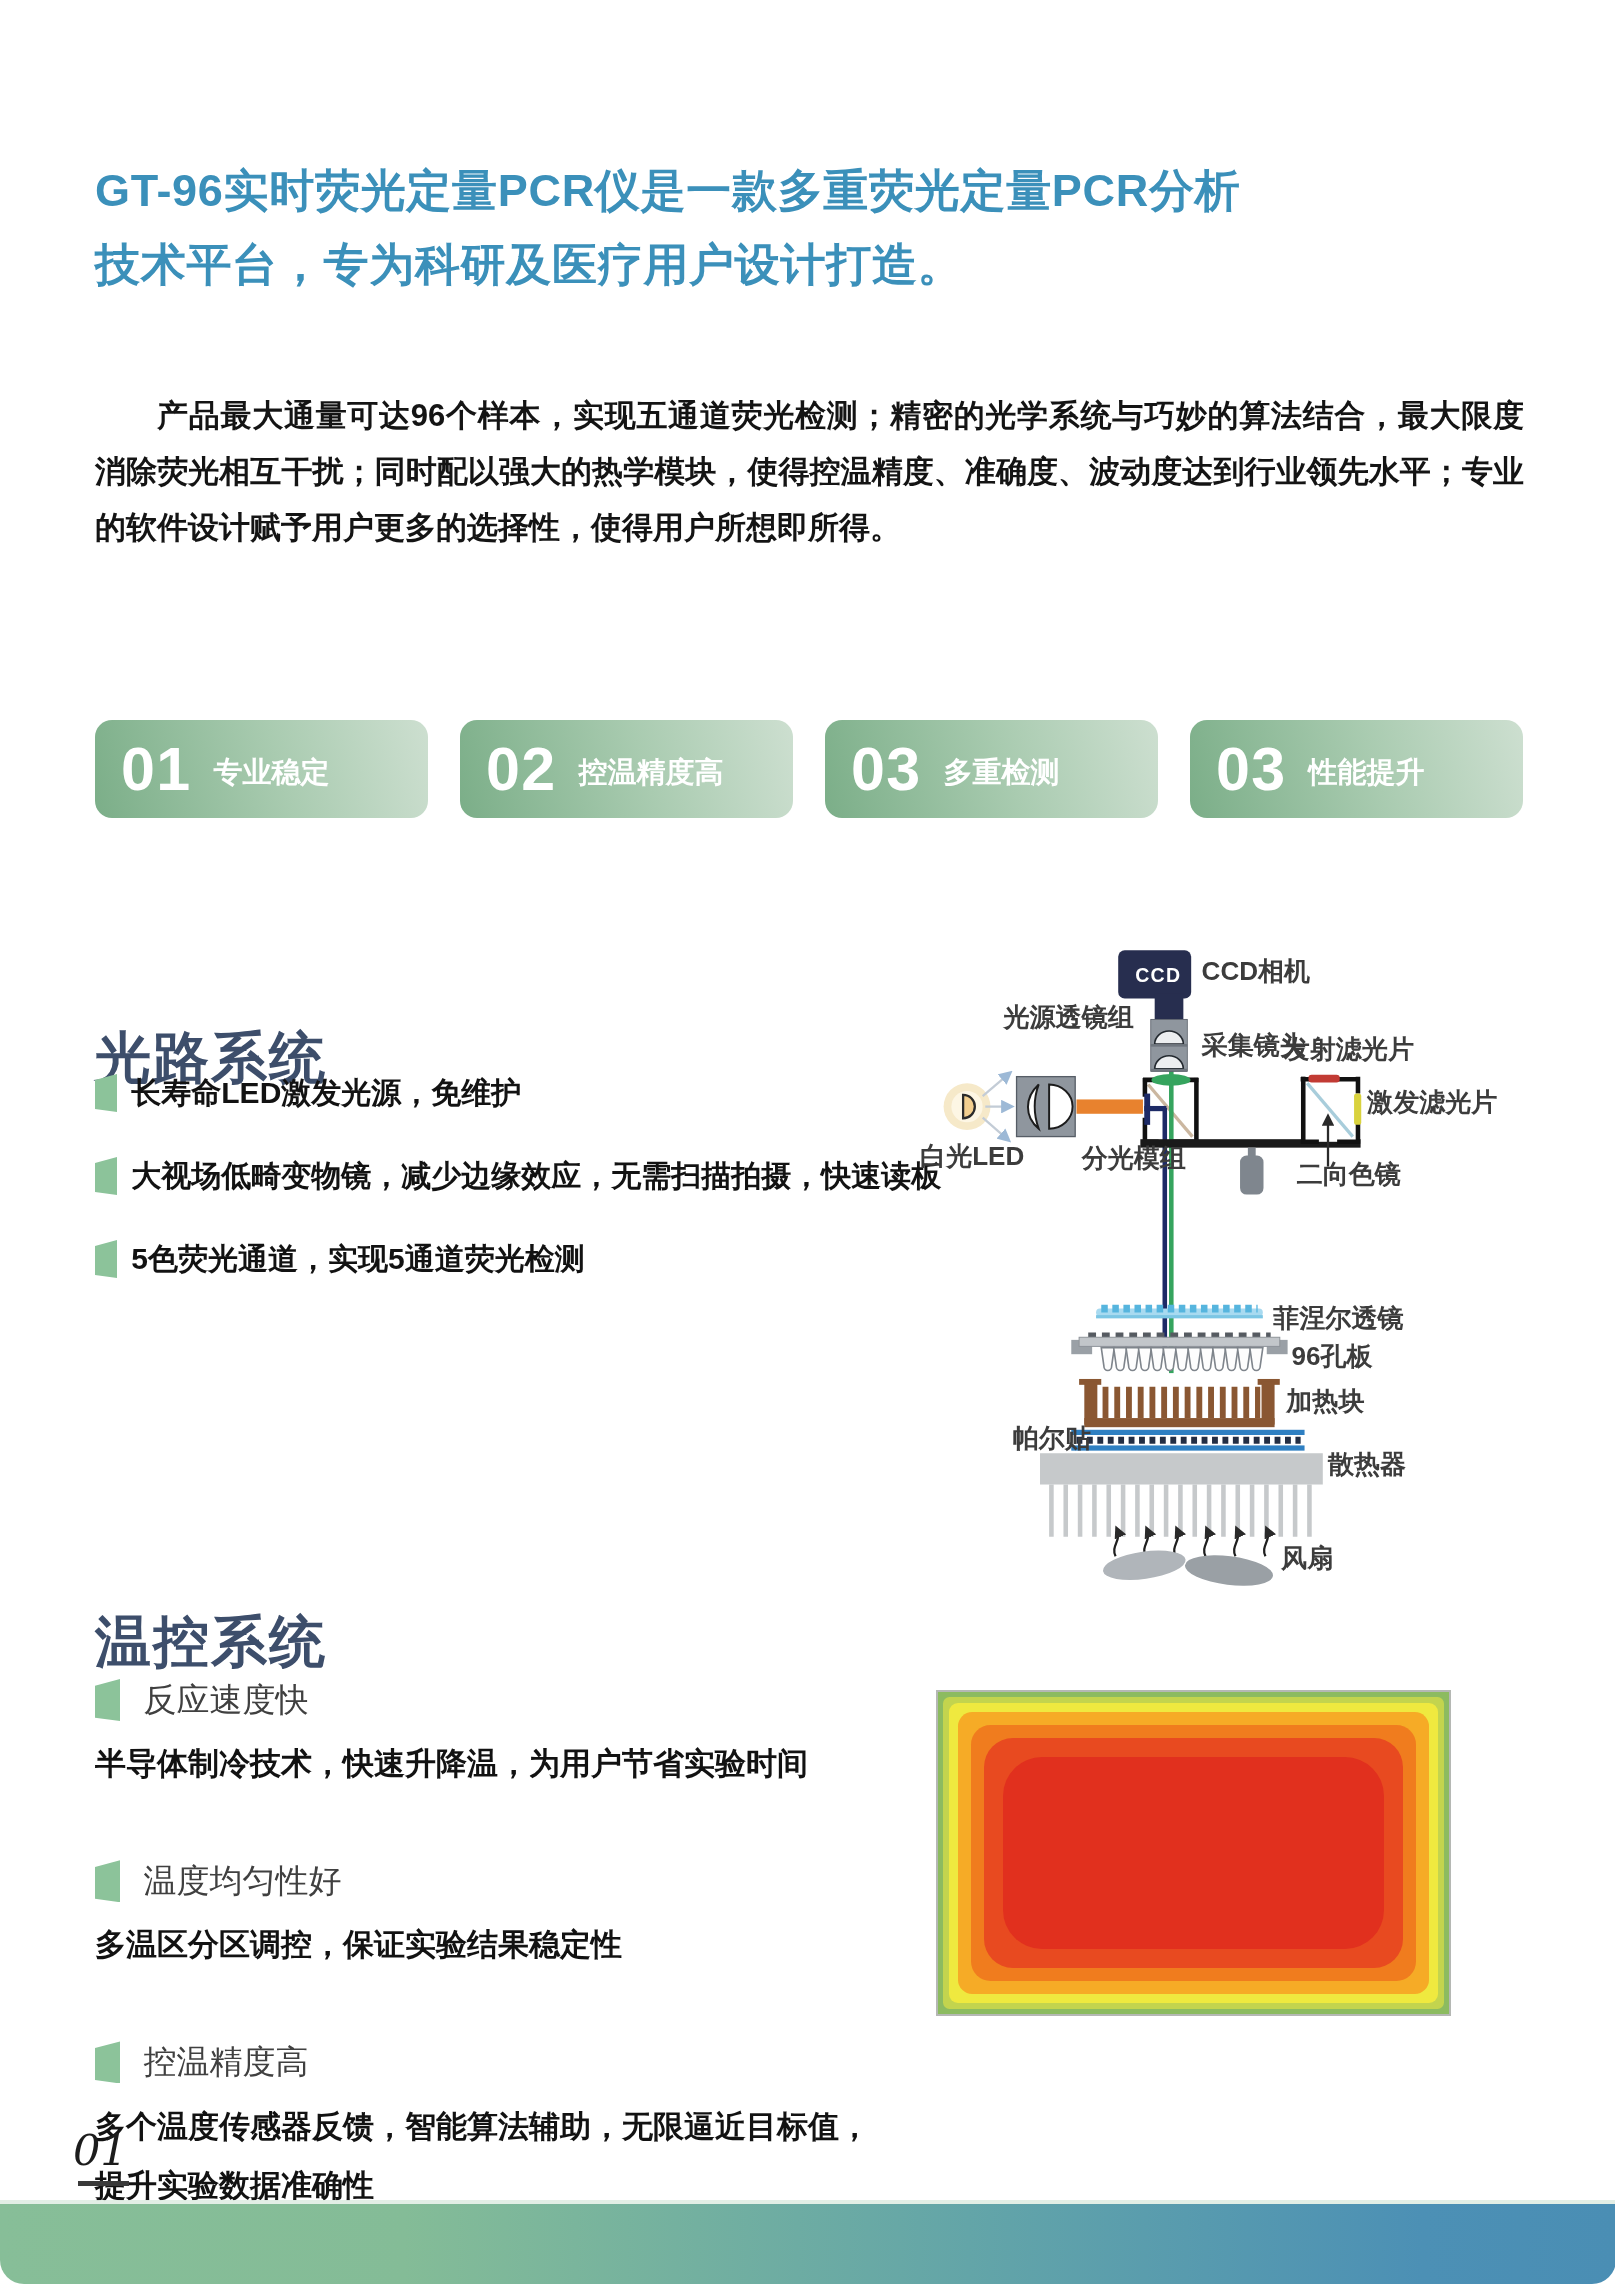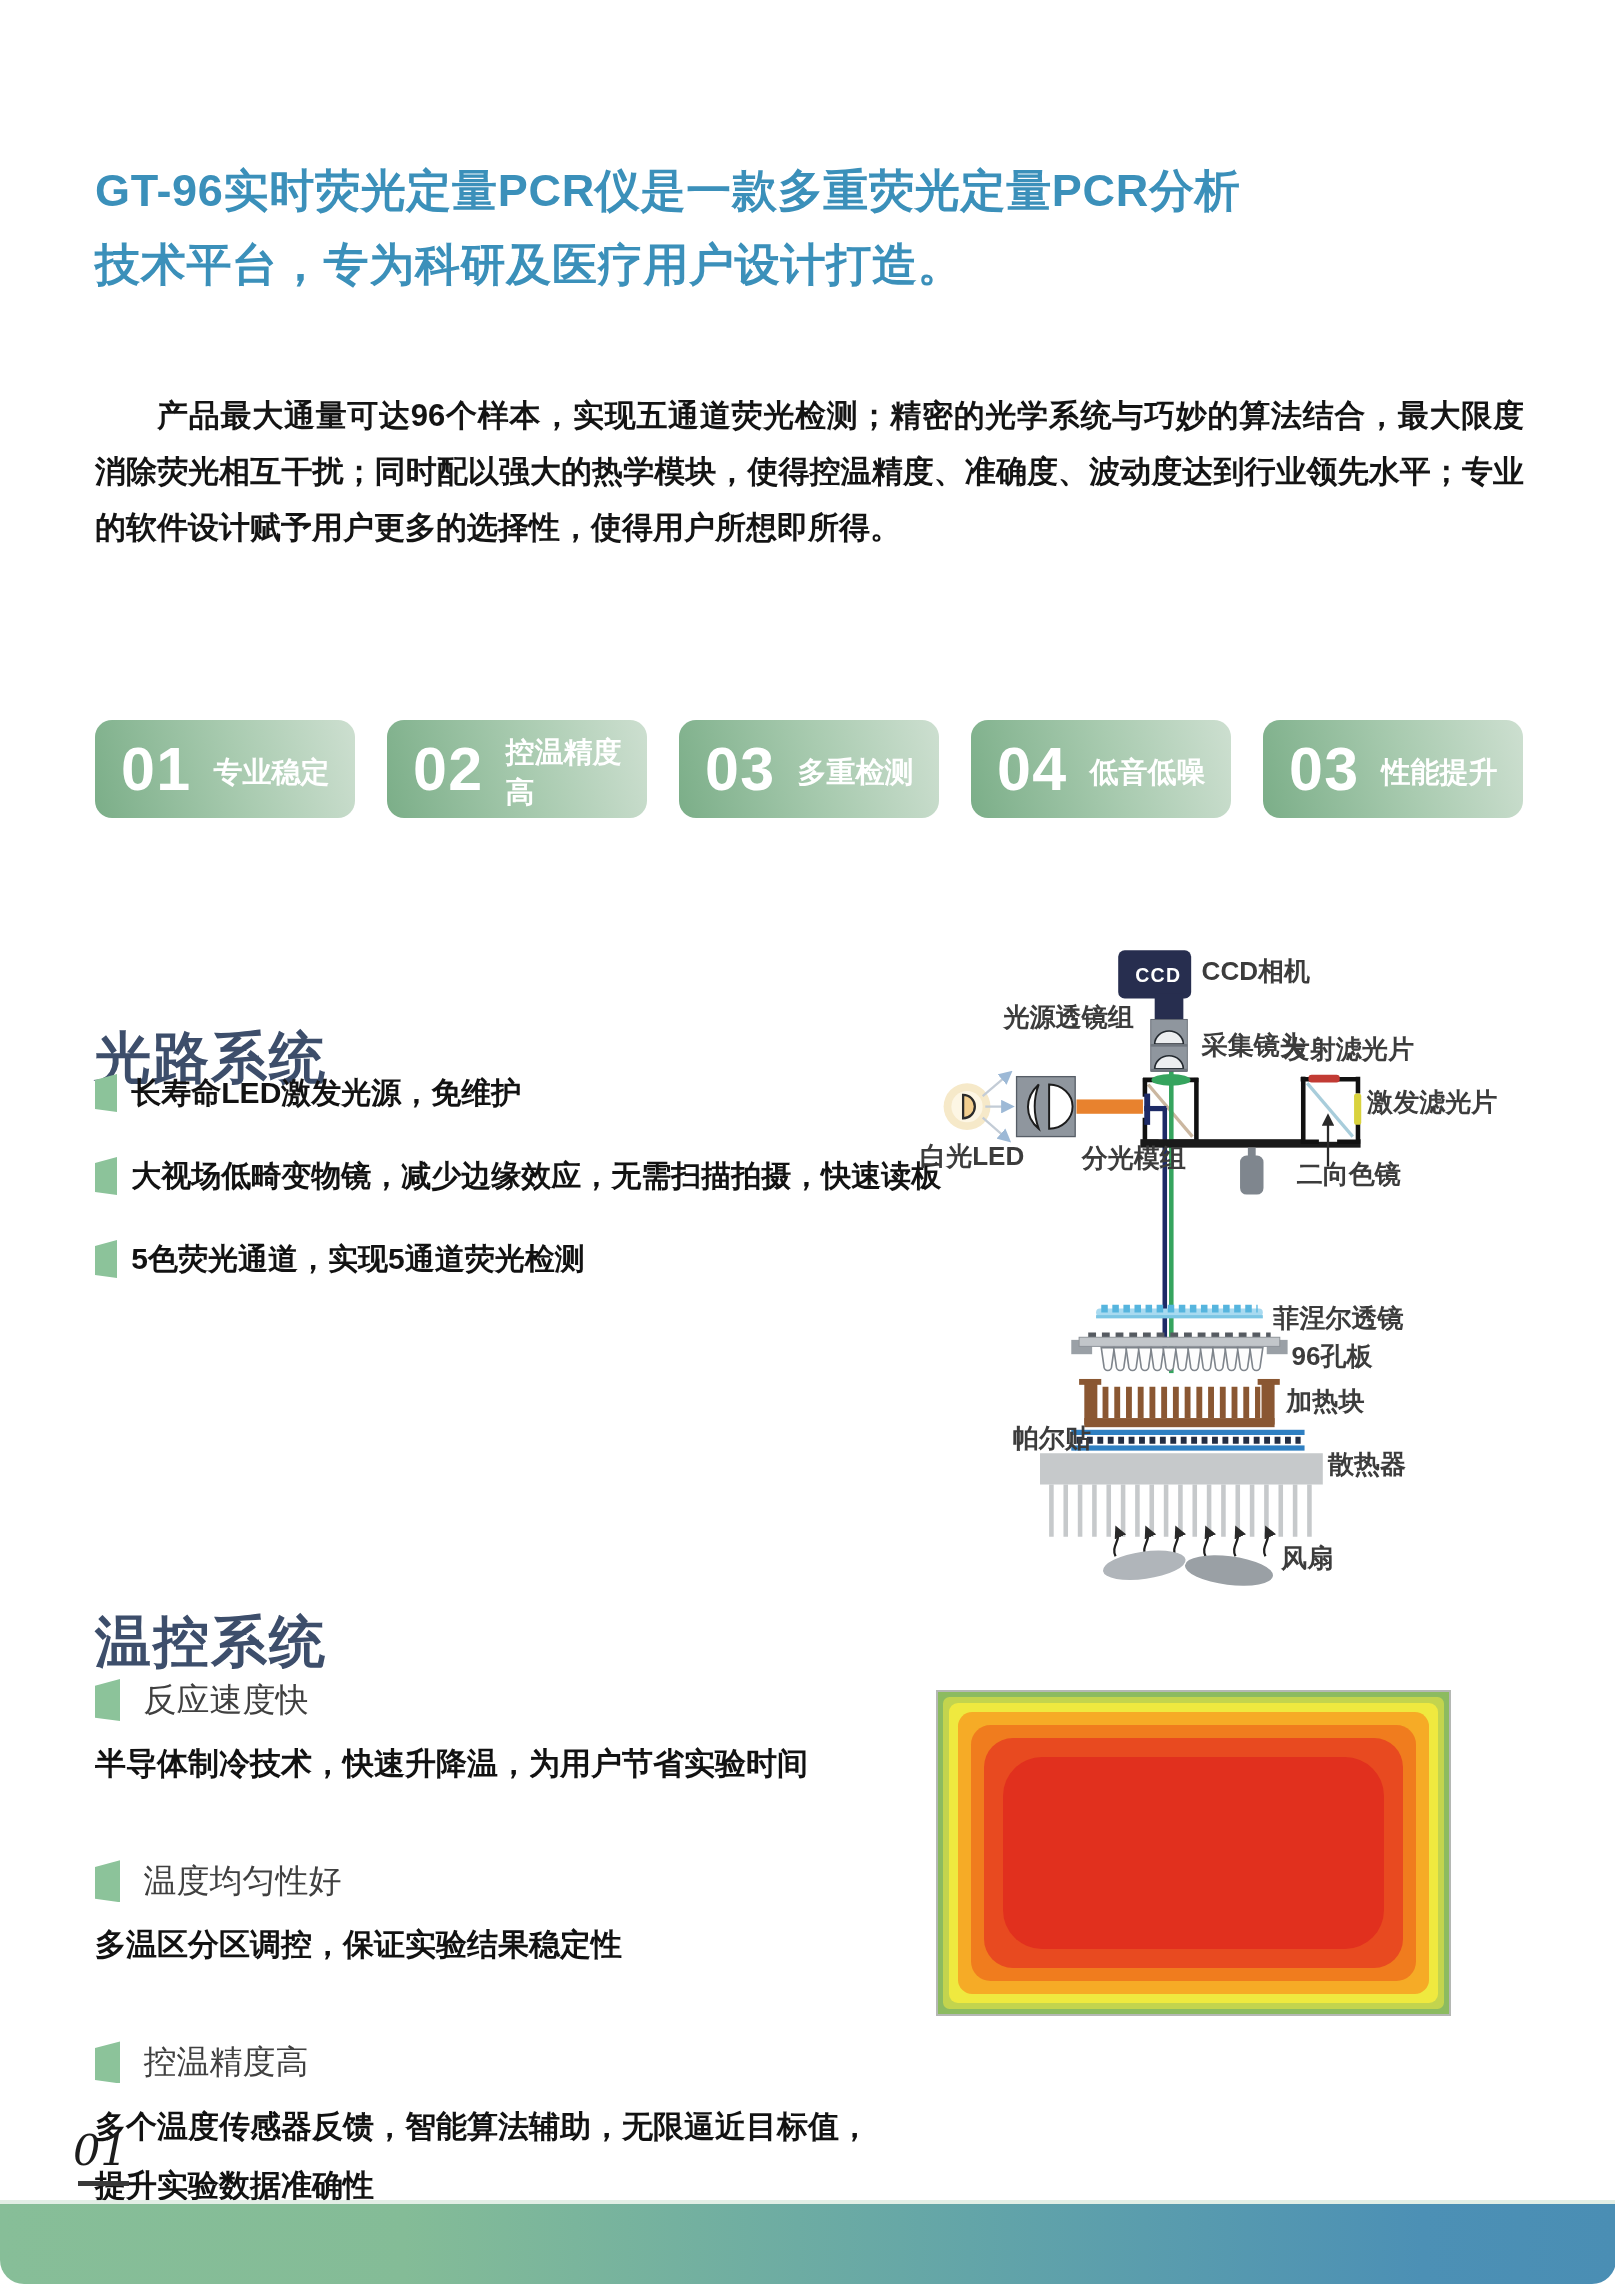--- a/index.html
+++ b/index.html
@@ -87,24 +87,20 @@
       <span class="num">01</span>
       <span class="lbl">专业稳定</span>
     </div>
     <div class="badge">
       <span class="num">02</span>
       <span class="lbl">控温精度高</span>
     </div>
     <div class="badge">
       <span class="num">03</span>
       <span class="lbl">多重检测</span>
-    </div>
-    <div class="badge">
-      <span class="num">04</span>
-      <span class="lbl">低音低噪</span>
     </div>
     <div class="badge">
       <span class="num">03</span>
       <span class="lbl">性能提升</span>
     </div>
   </div>
 
   <h2 class="sec-head optical">光路系统</h2>
 
   <div class="bullets">

